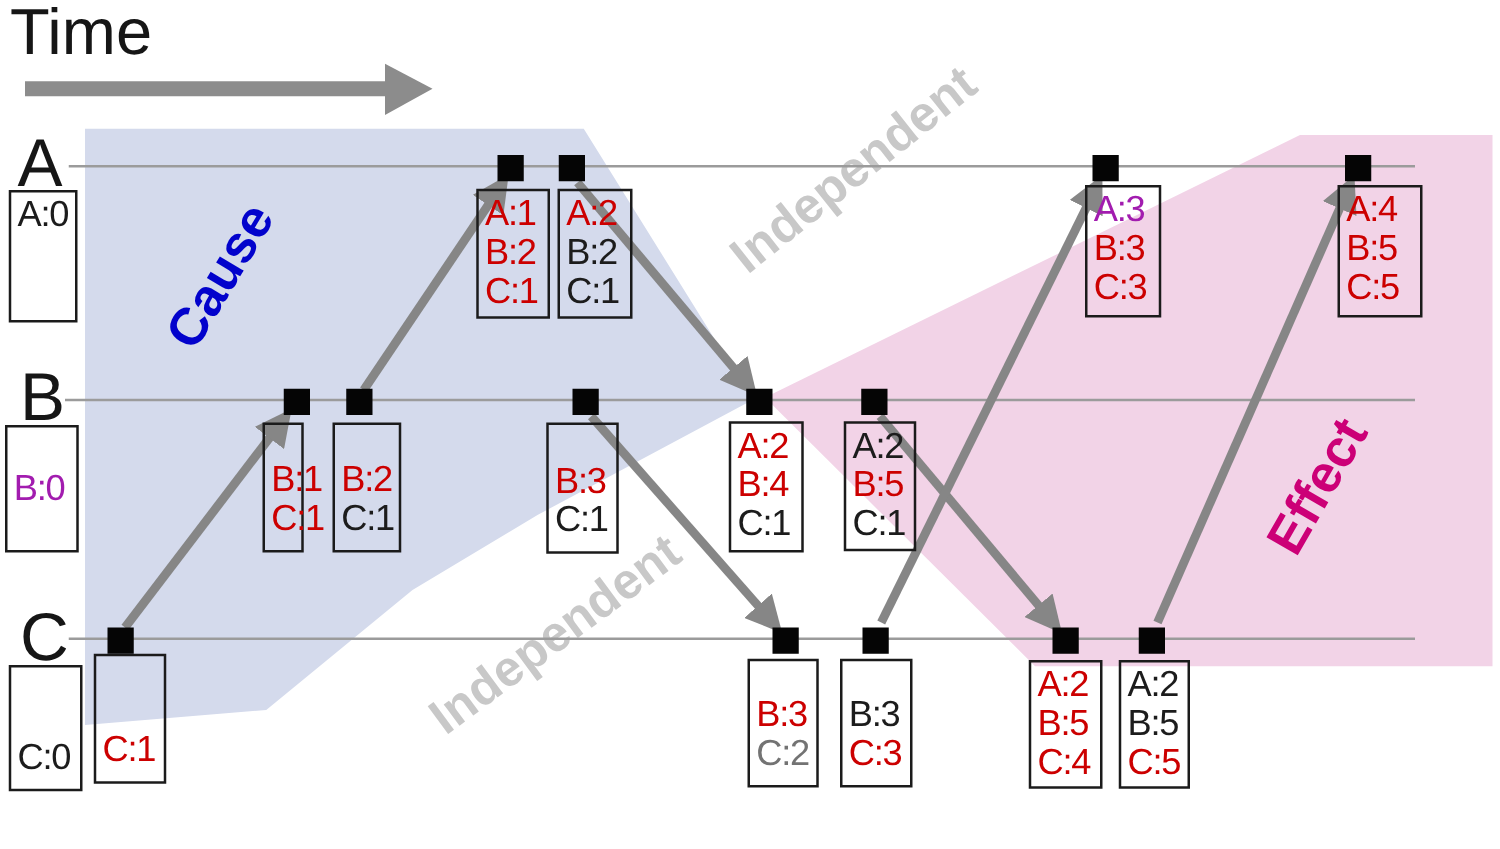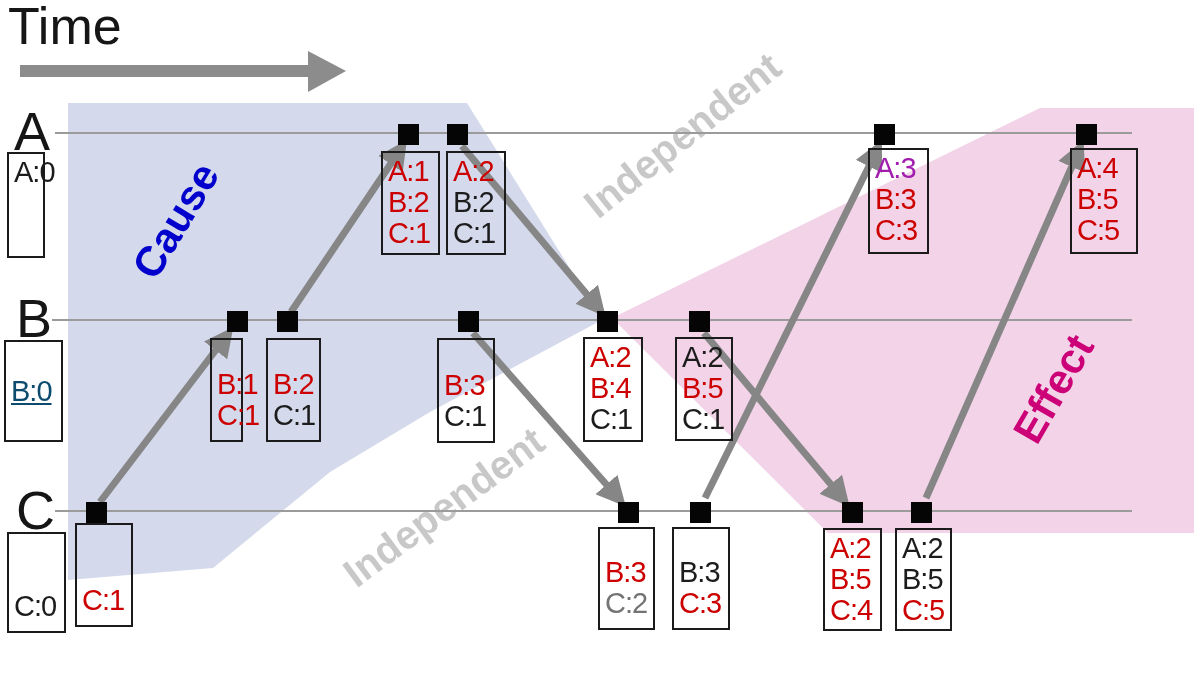--- a/index.html
+++ b/index.html
@@ -70,25 +70,25 @@
       </g>
   </svg>
 
   <span id="time-label">Time</span>
 
   <span class="proc-letter" style="left:14px;top:131px">A</span>
   <span class="proc-letter" style="left:16px;top:318px">B</span>
   <span class="proc-letter" style="left:16px;top:510px">C</span>
 
   <div id="event-layer">
-      <div class="vbox align-top" style="left: 7px; top: 152px; width: 38px; height: 106px;">
+      <div class="vbox align-top" style="left: 7px; top: 152px; width: 55px; height: 106px;">
         <div style="color: rgb(28, 28, 28);">A:0</div>
       </div>
       <div class="vbox align-middle" style="left: 4px; top: 340px; width: 59px; height: 102px;">
-        <div style="color: #0c4a6e; text-decoration: underline;">B:0</div>
+        <div style="color: #a21caf;">B:0</div>
       </div>
       <div class="vbox align-bottom" style="left: 7px; top: 532px; width: 59px; height: 101px;">
         <div style="color: rgb(28, 28, 28);">C:0</div>
       </div>
       <div class="event-square" style="left: 397.5px; top: 124px;"></div>
       <div class="vbox align-top" style="left: 381px; top: 151px; width: 59px; height: 104px;">
         <div style="color: rgb(204, 0, 0);">A:1</div>
         <div style="color: rgb(204, 0, 0);">B:2</div>
         <div style="color: rgb(204, 0, 0);">C:1</div>
       </div>

